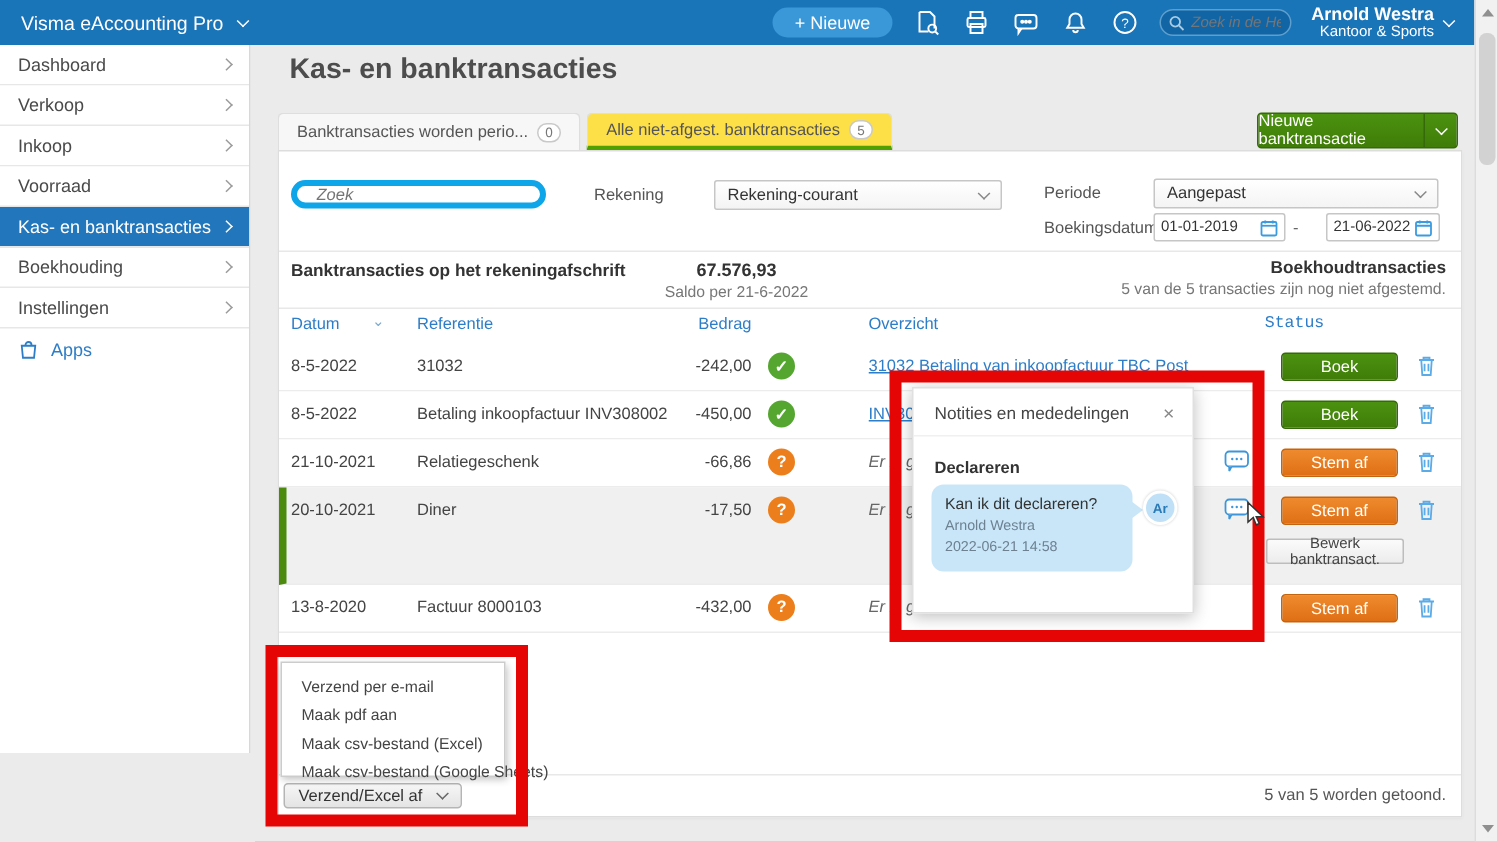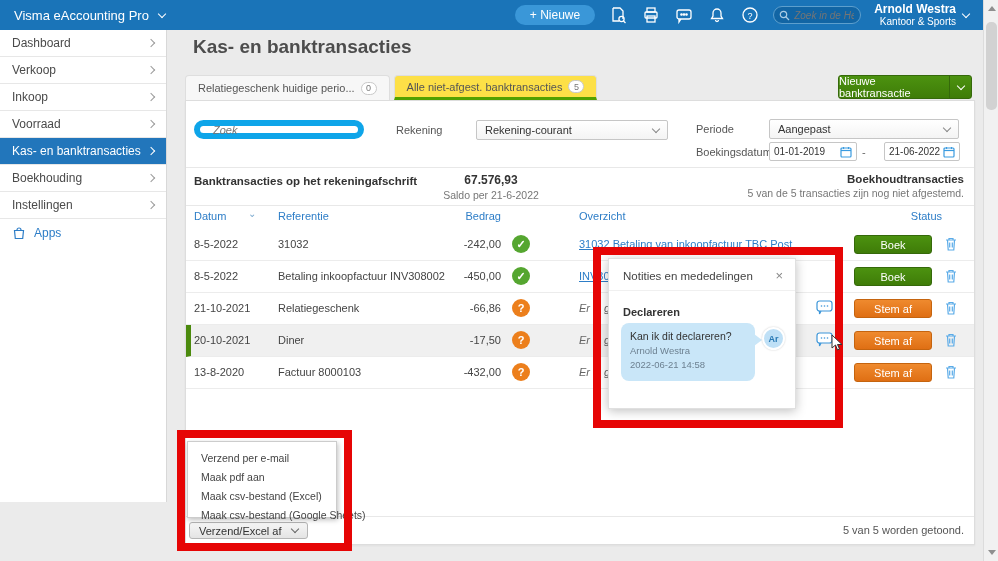--- a/index.html
+++ b/index.html
@@ -53,21 +53,21 @@
            font-size:9px; color:#777; display:flex; align-items:center; justify-content:center; padding:0 4px; }
   .btn-new-trans { position:absolute; left:838px; top:75px; width:134px; height:24px; display:flex;
            background:linear-gradient(#4c9210,#3f7c08); border:1px solid #35690a; border-radius:3px; cursor:pointer; }
   .btn-new-trans .lbl { flex:1; color:#fff; font-size:11px; display:flex; align-items:center; justify-content:center; }
   .btn-new-trans .split { width:22px; border-left:1px solid #35690a; display:flex; align-items:center; justify-content:center; color:#fff; }
 
   
   .card { position:absolute; left:185px; top:100px; width:790px; height:445px; background:#fff;
           border:1px solid #ddd; box-shadow:0 1px 2px rgba(0,0,0,.05); }
 
-  .search-box { position:absolute; left:8px; top:19px; width:170px; height:19px; border:6px solid #0ea5e9;
+  .search-box { position:absolute; left:8px; top:19px; width:170px; height:19px; border:4px solid #0ea5e9;
                 border-radius:10px; display:flex; align-items:center; padding:0 8px; gap:5px; }
   .search-box input { border:none; outline:none; flex:1; font-size:11px; font-style:italic; color:#888;
                 font-family:"Liberation Sans",sans-serif; background:transparent; }
   .fld-label { position:absolute; font-size:11px; color:#555; }
   .select { position:absolute; height:20px; background:linear-gradient(#fff,#f4f4f4); border:1px solid #c6c6c6;
             border-radius:2px; font-size:11px; color:#333; display:flex; align-items:center;
             padding:0 8px; justify-content:space-between; cursor:pointer; }
   .select .chev { color:#888; }
   .date-box { position:absolute; height:19px; background:#fff; border:1px solid #c6c6c6; border-radius:2px;
               font-size:10px; color:#333; display:flex; align-items:center; justify-content:space-between; padding:0 4px; }
@@ -84,21 +84,21 @@
   .sum-right .cap { font-size:10.5px; color:#777; margin-top:2px; }
 
   
   .thead { position:absolute; left:0; top:106px; width:100%; height:22px; font-size:11px; color:var(--link); }
   .thead span { position:absolute; top:3px; }
   .th-datum { left:8px; }
   .th-sort { left:62px; top:1px !important; color:#7aa9cf; font-size:10px; }
   .th-ref { left:92px; }
   .th-bedrag { left:220px; width:95px; text-align:right; }
   .th-over { left:393px; }
-  .th-status { left:668px; width:88px; text-align:right; }
+  .th-status { left:633px; width:88px; text-align:center;font-family:Liberation Mono, monospace; }
 
   .tbody { position:absolute; left:0; top:128px; width:100%; }
   .row-block { position:relative; border-bottom:1px solid #ececec; background:#fff; }
   .row-line { position:relative; height:31px; }
   .row-block.sel { background:#f0f0f0; border-left:5px solid #4b8a0d; }
   .row-block.sel .row-line { left:-5px; }
   .cell { position:absolute; top:9px; font-size:11px; color:#444; white-space:nowrap; }
   .c-datum { left:8px; }
   .c-ref { left:92px; }
   .c-bedrag { left:220px; width:95px; text-align:right; }
@@ -272,21 +272,21 @@
           <path d="M5 4.5V4a2 2 0 0 1 4 0v.5"></path>
       </svg>
       <span>Apps</span>
     </div>
   </div>
 
   <h1 class="page-title">Kas- en banktransacties</h1>
 
   <div class="tabs">
   <div class="tab">
-    <span>Relatiegeschenk huidige perio...</span>
+    <span>Banktransacties worden perio...</span>
     <span class="badge">0</span>
   </div>
 
   <div class="tab active">
     <span>Alle niet-afgest. banktransacties</span>
     <span class="badge">5</span>
   </div>
 </div>
 
   <div class="btn-new-trans">
@@ -445,20 +445,23 @@
       <span class="cell c-action">
               <button class="act-btn match">Stem af</button>
             </span>
       <span class="cell c-trash">
         <svg width="14" height="16" viewBox="0 0 14 16" fill="none" stroke="#5aabe8" stroke-width="1.2">
           <path d="M2 4h10M5 4V2.5h4V4M3.5 4l.7 10h5.6l.7-10"></path>
                 <path d="M5.7 6.5v5M8.3 6.5v5"></path>
         </svg>
       </span>
     </div>
+  <div class="expansion">
+            <button class="edit-btn">Bewerk banktransact.</button>
+          </div>
         </div>
 
   <div class="row-block">
     <div class="row-line">
       <span class="cell c-datum">13-8-2020</span>
       <span class="cell c-ref">Factuur 8000103</span>
       <span class="cell c-bedrag">-432,00</span>
       <span class="cell c-check circle-ic unknown">?</span>
       <span class="cell c-over muted">Er is geen</span>
 

